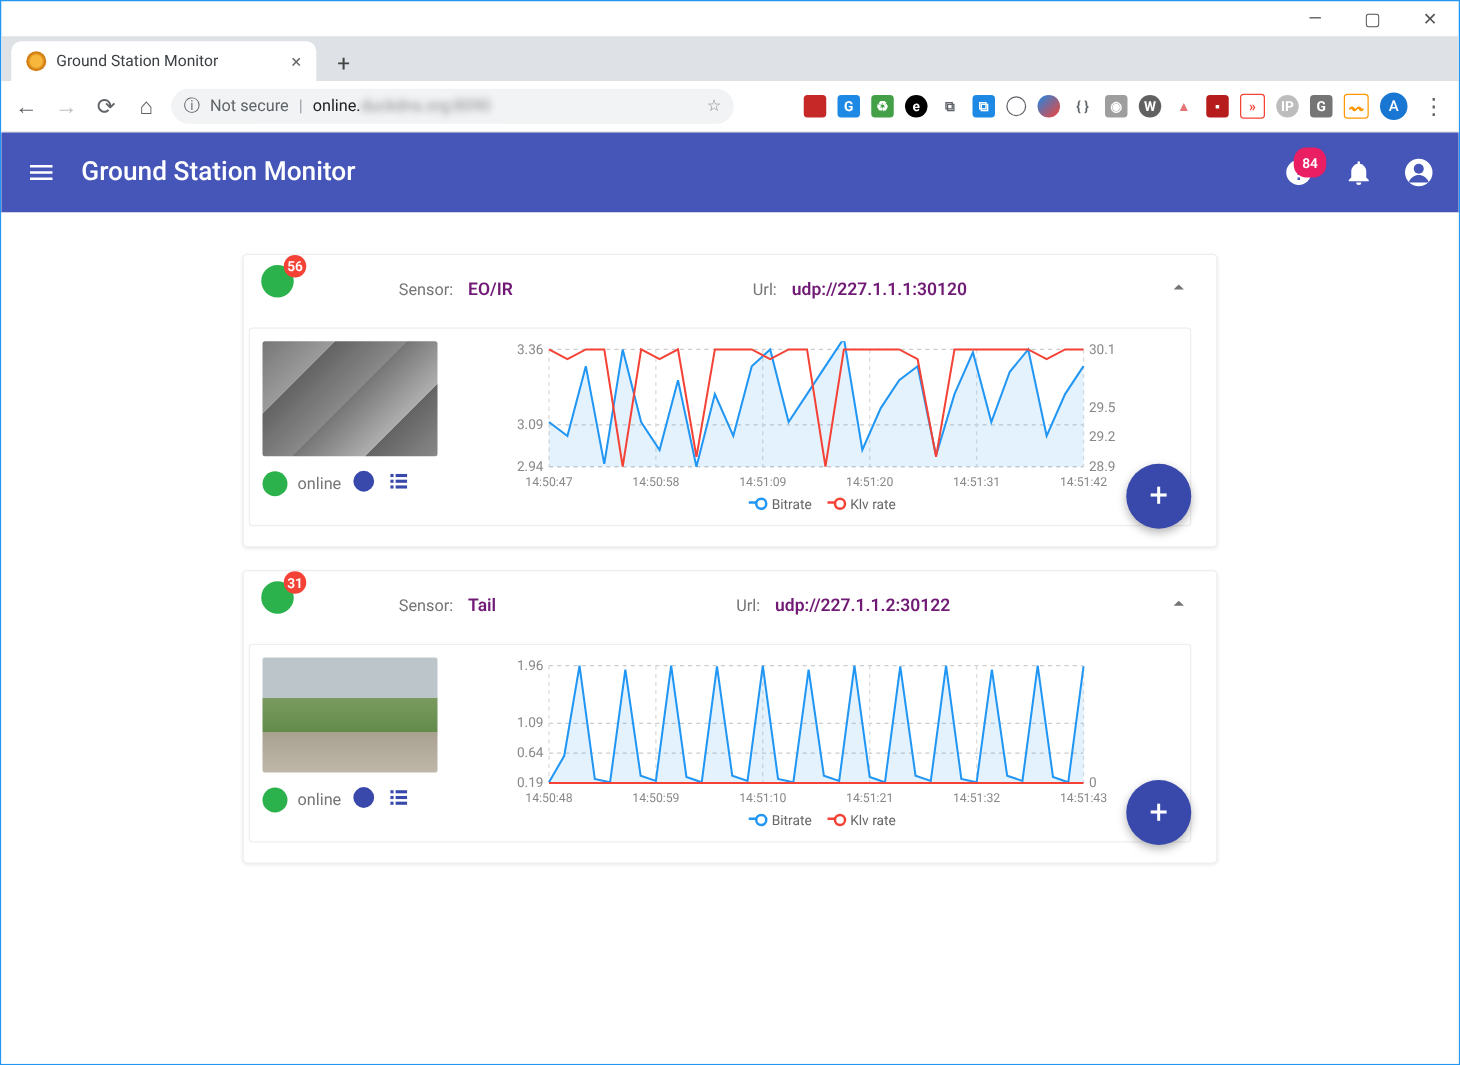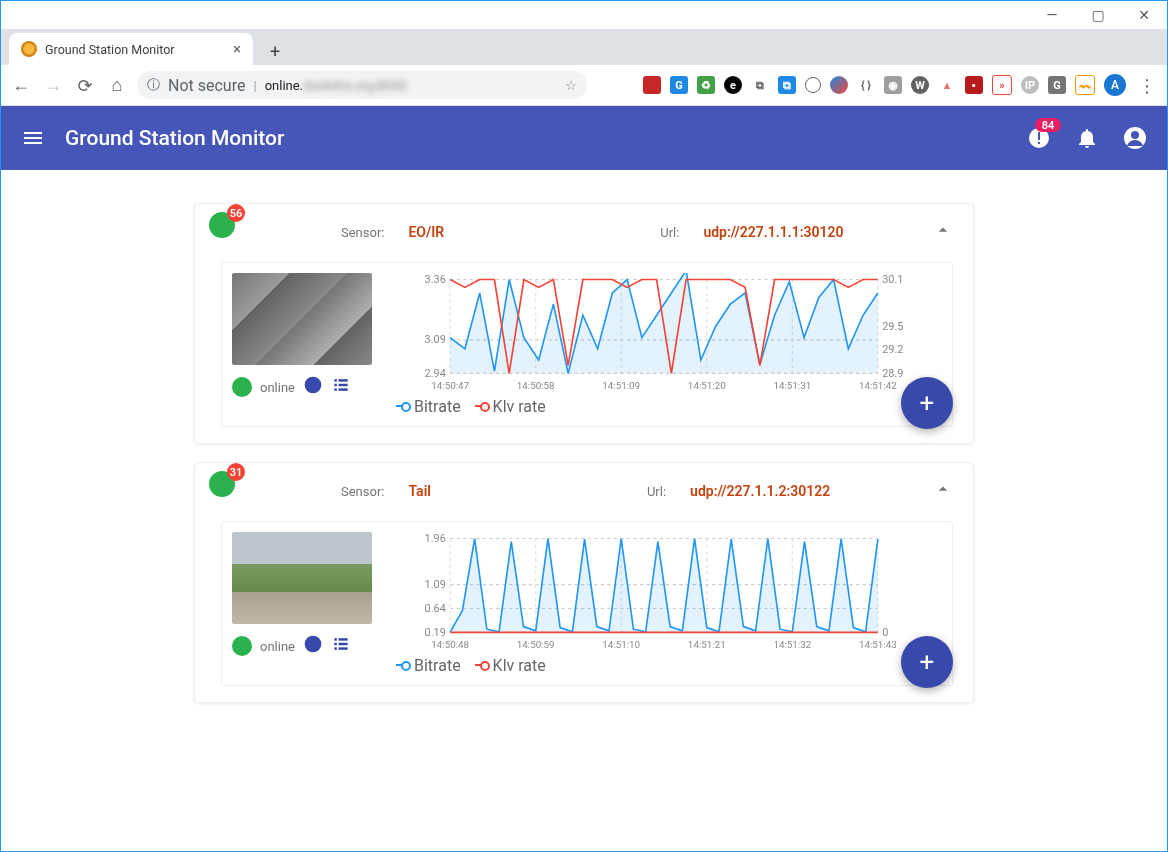--- a/index.html
+++ b/index.html
@@ -7,45 +7,45 @@
   .titlebar { height:20px; display:flex; justify-content:flex-end; align-items:center; padding:4px 0; }
   .titlebar .btn { width:46px; text-align:center; color:#555; font-size:14px; }
   .tabstrip { height:36px; background:#dee1e6; display:flex; align-items:flex-end; padding-left:8px; }
   .tab { background:#fff; border-radius:8px 8px 0 0; height:32px; min-width:220px; display:flex; align-items:center; padding:0 12px; gap:8px; font-size:12.5px; color:#3c4043; }
   .tab .favicon { width:16px; height:16px; border-radius:50%; background:radial-gradient(circle at 50% 50%, #f6b73c 40%, #d27e12 60%); }
   .tab .close { margin-left:auto; color:#666; font-size:15px; }
   .newtab { width:28px; height:28px; display:flex; align-items:center; justify-content:center; color:#444; font-size:18px; margin-left:8px; }
   .addrbar { height:40px; background:#fff; border-bottom:1px solid #e0e0e0; display:flex; align-items:center; padding:0 8px; gap:8px; }
   .addrbar .nav { color:#5f6368; font-size:18px; width:24px; text-align:center; }
   .omnibox { flex:0 0 430px; height:28px; background:#f1f3f4; border-radius:14px; display:flex; align-items:center; padding:0 10px; gap:8px; font-size:13px; color:#5f6368; }
-  .omnibox .secure { font-size:16px; }
+  .omnibox .secure { font-size:13px; }
   .omnibox .url { color:#202124; filter:blur(0px); }
   .omnibox .url .blurred { filter:blur(3px); color:#888; }
   .omnibox .star { margin-left:auto; }
   .ext-row { display:flex; gap:9px; margin-left:auto; align-items:center; }
   .ext { width:18px; height:18px; border-radius:3px; display:flex; align-items:center; justify-content:center; font-size:11px; color:#fff; font-weight:bold; }
   .avatar { width:22px; height:22px; border-radius:50%; background:#1976d2; color:#fff; display:flex; align-items:center; justify-content:center; font-size:12px; font-weight:500; }
 
   .appbar { height:64px; background:#4556b8; color:#fff; display:flex; align-items:center; padding:0 20px; gap:20px; }
   .appbar .menu-btn svg { fill:#fff; }
   .appbar h1 { font-size:21px; font-weight:500; margin:0; }
   .appbar .right { margin-left:auto; display:flex; gap:24px; align-items:center; }
   .iconbtn { position:relative; display:flex; align-items:center; justify-content:center; }
-  .badge { position:absolute; top:-8px; right:-10px; background:#e91e63; color:#fff; font-size:11px; border-radius:10px; min-width:18px; height:14px; display:flex; align-items:center; justify-content:center; padding:0 4px; font-weight:600; }
+  .badge { position:absolute; top:-8px; right:-10px; background:#e91e63; color:#fff; font-size:11px; border-radius:10px; min-width:18px; height:24px; display:flex; align-items:center; justify-content:center; padding:0 4px; font-weight:600; }
 
   .content { padding:24px 0; height:calc(100% - 64px - 40px - 36px - 28px); overflow:auto; background:#fff; }
   .platform-card { width:820px; margin:0 auto; border:1px solid transparent; background:#fff; }
   .platform-header { display:flex; align-items:center; padding:10px 24px; color:#757575; font-size:14px; }
   .platform-header .name { margin-left:8px; color:#bbb; filter:blur(3px); }
   .platform-header .chev { margin-left:auto; color:#757575; }
 
-  .sensor-card { margin:8px 20px 18px 20px; border:1px solid #eee; border-radius:4px; position:relative; padding:16px 20px 16px 26px; box-shadow:0 1px 3px rgba(0,0,0,0.08); background:#fff; }
-  .sensor-head { display:flex; align-items:center; gap:18px; padding-left:120px; }
+  .sensor-card { margin:8px 20px 18px 20px; border:1px solid #eee; border-radius:4px; position:relative; padding:16px 20px 16px 4px; box-shadow:0 1px 3px rgba(0,0,0,0.08); background:#fff; }
+  .sensor-head { display:flex; align-items:center; gap:6px; padding-left:120px; }
   .sensor-head .label { color:#757575; font-size:13px; }
-  .sensor-head .value { font-size:14px; font-weight:600; color:#c2410c; margin-left:6px; }
+  .sensor-head .value { font-size:14px; font-weight:600; color:#701a75; margin-left:6px; }
   .sensor-head .gap { flex:0 0 180px; }
   .sensor-head .chev2 { margin-left:auto; color:#757575; }
   .status-dot-wrap { position:absolute; left:14px; top:8px; }
   .status-dot { width:26px; height:26px; border-radius:50%; background:#2bb24c; position:relative; }
   .status-dot .count { position:absolute; top:-8px; right:-10px; background:#f44336; color:#fff; font-size:11px; min-width:18px; height:18px; border-radius:10px; display:flex; align-items:center; justify-content:center; font-weight:600; }
 
   .sensor-body { margin-top:18px; border:1px solid #eee; border-radius:3px; padding:10px; display:flex; gap:10px; align-items:flex-start; }
   .thumb-col { width:144px; }
   .thumb { width:140px; height:92px; background:#555; border-radius:2px; overflow:hidden; }
   .thumb.aerial { background:
@@ -53,21 +53,21 @@
     filter:grayscale(100%) contrast(1.1); }
   .thumb.color { background:
     linear-gradient(to bottom, #bcc5c9 0%, #bcc5c9 35%, #7a9a5f 35%, #638b4a 65%, #a9a190 65%, #bfb8aa 100%); }
   .thumb-row2 { display:flex; align-items:center; gap:8px; margin-top:10px; }
   .dot2 { width:20px; height:20px; border-radius:50%; background:#2bb24c; }
   .online { font-size:13px; color:#757575; }
   .info-icon, .list-icon { color:#3949ab; }
 
   .chart-col { flex:1; position:relative; }
   .chart { width:100%; height:120px; display:block; }
-  .legend { text-align:left; font-size:16px; color:#666; margin-top:4px; }
+  .legend { text-align:center; font-size:11px; color:#666; margin-top:4px; }
   .legend .mk { display:inline-block; width:14px; height:2px; vertical-align:middle; margin:0 4px 0 10px; position:relative; top:-2px; }
   .legend .mk::after { content:""; position:absolute; left:5px; top:-3px; width:6px; height:6px; border-radius:50%; border:2px solid currentColor; background:#fff; }
   .mk.blue { background:#2196f3; color:#2196f3; }
   .mk.red { background:#f44336; color:#f44336; }
 
   .fab { position:absolute; right:20px; bottom:14px; width:52px; height:52px; border-radius:50%; background:#3949ab; color:#fff; display:flex; align-items:center; justify-content:center; font-size:26px; box-shadow:0 3px 8px rgba(0,0,0,0.3); }
 
   .svg-icon { width:24px; height:24px; fill:currentColor; }
   .svg-icon-sm { width:20px; height:20px; fill:currentColor; }
 </style>

